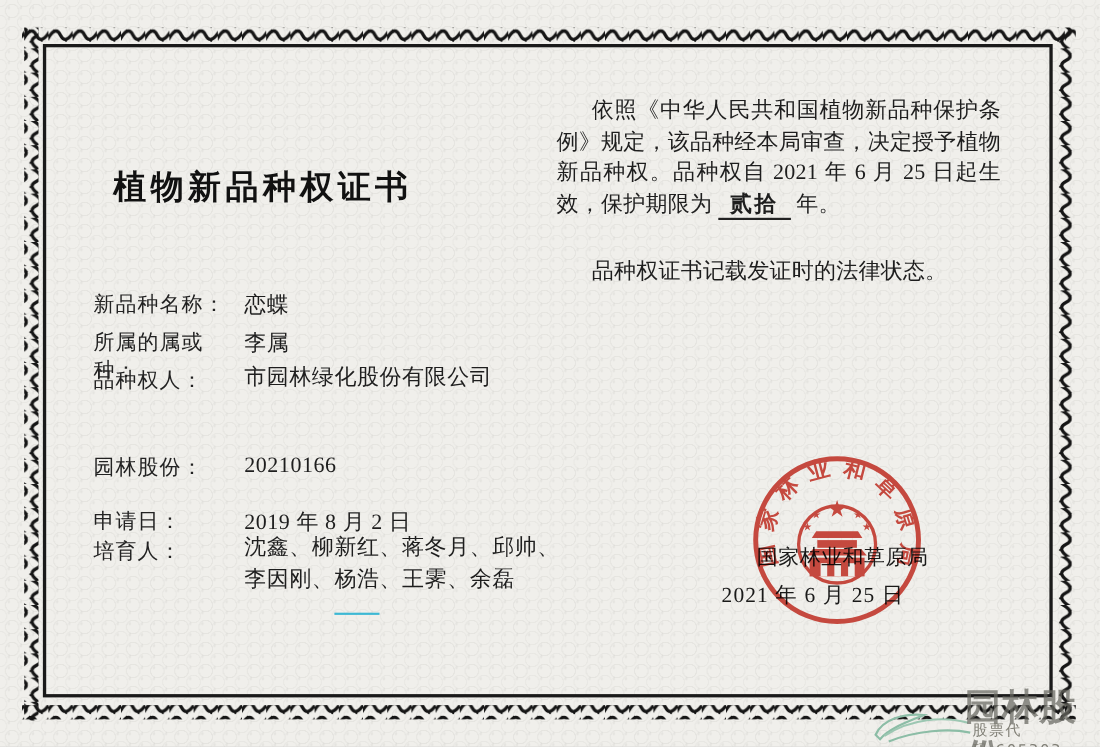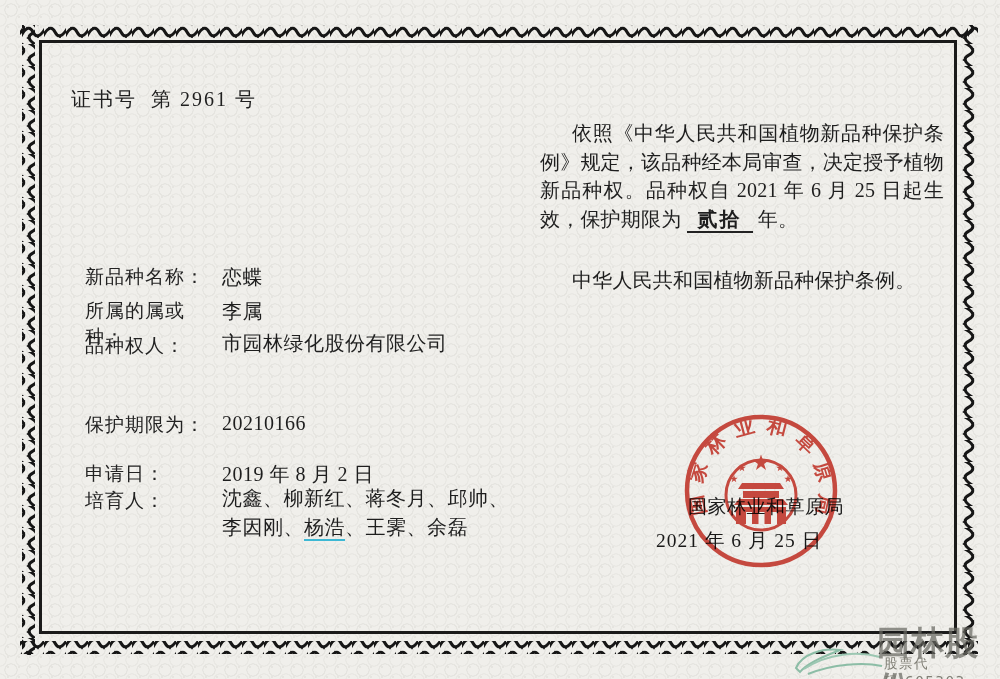--- a/index.html
+++ b/index.html
@@ -23,22 +23,22 @@
   .cert-no .gap{display:inline-block;width:14px;}
   .title{
     position:absolute;left:103px;top:150px;font-size:30px;font-weight:bold;
     letter-spacing:4px;color:#111;font-family:"DejaVu Sans",sans-serif;
   }
   .fields{position:absolute;left:85px;top:242px;width:460px;}
   .frow{position:absolute;left:0;display:flex;margin-top:22px;}
   .flabel{width:137px;font-size:19px;letter-spacing:1px;color:#222;flex:0 0 137px;}
   .fvalue{font-size:20px;color:#1e1e1e;letter-spacing:0.5px;}
   .fvalue .vline{line-height:38px;margin-top:-9px;}
-  .name-underline{border-bottom:2px solid #3db8d4;padding-bottom:1px;}
-  .right-col{position:absolute;left:540px;top:86px;width:404px;margin-top:33px;}
+  .name-underline{border-bottom:2px solid #3db8d4;padding-bottom:19px;}
+  .right-col{position:absolute;left:506px;top:86px;width:404px;}
   .right-col p{
     margin:0;font-size:20px;line-height:28.5px;text-align:justify;
     text-indent:1.6em;color:#1e1e1e;letter-spacing:0.2px;
   }
   .right-col p.p2{margin-top:33px;}
   .term-underline{
     font-weight:bold;border-bottom:2px solid #222;
     padding:0 11px 1px 11px;letter-spacing:2px;
   }
   .seal-svg{position:absolute;left:676px;top:411px;opacity:0.9;}
@@ -81,60 +81,58 @@
       </pattern>
     </defs>
     <rect x="20" y="25" width="958" height="13" fill="url(#ropeH)"></rect>
     <rect x="20" y="641" width="958" height="13" fill="url(#ropeH)"></rect>
     <rect x="22" y="25" width="13" height="630" fill="url(#ropeV)"></rect>
     <rect x="962" y="25" width="13" height="630" fill="url(#ropeV)"></rect>
   </svg>
 
   <div class="inner-frame"></div>
 
-  <div class="cert-no">
-    <span>证书号</span><span class="gap"></span><span>第 2961 号</span>
-  </div>
 
+  <div class="title">植物新品种权证书</div>
 
   <div class="fields">
     <div class="frow" style="top:0px">
       <div class="flabel">新品种名称：</div>
       <div class="fvalue">恋蝶</div>
     </div>
     <div class="frow" style="top:34px">
       <div class="flabel">所属的属或种：</div>
       <div class="fvalue">李属</div>
     </div>
     <div class="frow" style="top:69px">
       <div class="flabel">品种权人：</div>
       <div class="fvalue">
         <div class="vline">市园林绿化股份有限公司</div>
       </div>
     </div>
     <div class="frow" style="top:148px">
-      <div class="flabel">保护期限为：</div>
+      <div class="flabel">园林股份：</div>
       <div class="fvalue">20210166</div>
     </div>
     <div class="frow" style="top:197px">
       <div class="flabel">申请日：</div>
       <div class="fvalue">2019 年 8 月 2 日</div>
     </div>
     <div class="frow" style="top:224px">
       <div class="flabel">培育人：</div>
       <div class="fvalue">
         <div class="vline">沈鑫、柳新红、蒋冬月、邱帅、</div>
         <div class="vline"><span>李因刚、</span><span class="name-underline">杨浩</span><span>、王霁、余磊</span></div>
       </div>
     </div>
   </div>
 
   <div class="right-col">
     <p class="p1"><span>依照《中华人民共和国植物新品种保护条例》规定，该品种经本局审查，决定授予植物新品种权。品种权自 2021 年 6 月 25 日起生效，保护期限为</span> <span class="term-underline">贰拾</span> <span>年。</span></p>
-    <p class="p2">中华人民共和国植物新品种保护条例。</p>
+    <p class="p2">品种权证书记载发证时的法律状态。</p>
   </div>
 
   <svg class="seal-svg" width="172" height="172" viewBox="0 0 172 172">
     <defs>
       <path id="sealArc" d="M 33.9,109.5 A 59 59 0 1 1 136.1,109.5" fill="none"></path>
       <path id="star" d="M0,-1 L0.2246,-0.309 L0.951,-0.309 L0.3633,0.118 L0.588,0.809 L0,0.382 L-0.588,0.809 L-0.3633,0.118 L-0.951,-0.309 L-0.2246,-0.309 Z"></path>
     </defs>
     <circle cx="85" cy="80" r="74" fill="none" stroke="#c1382d" stroke-width="4.5"></circle>
     <text font-family="DejaVu Sans, sans-serif" font-size="20" font-weight="bold" fill="#c1382d">
       <textPath href="#sealArc" startOffset="8" textLength="230" lengthAdjust="spacing">国家林业和草原局</textPath>

